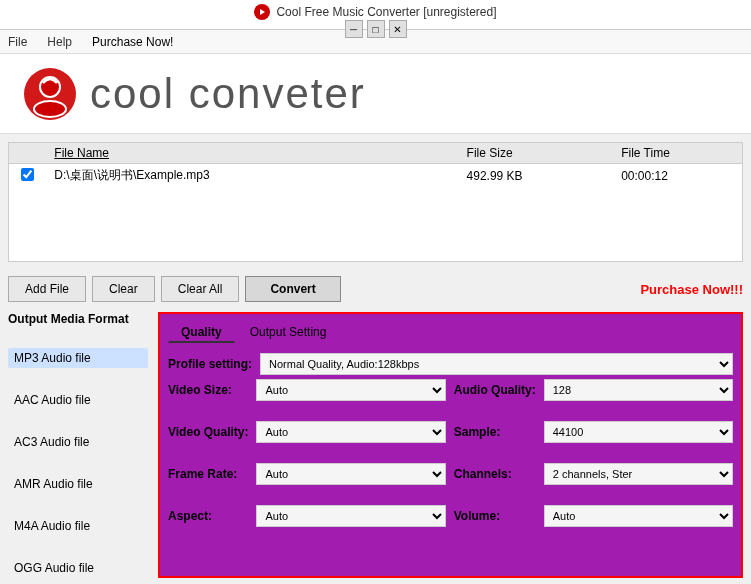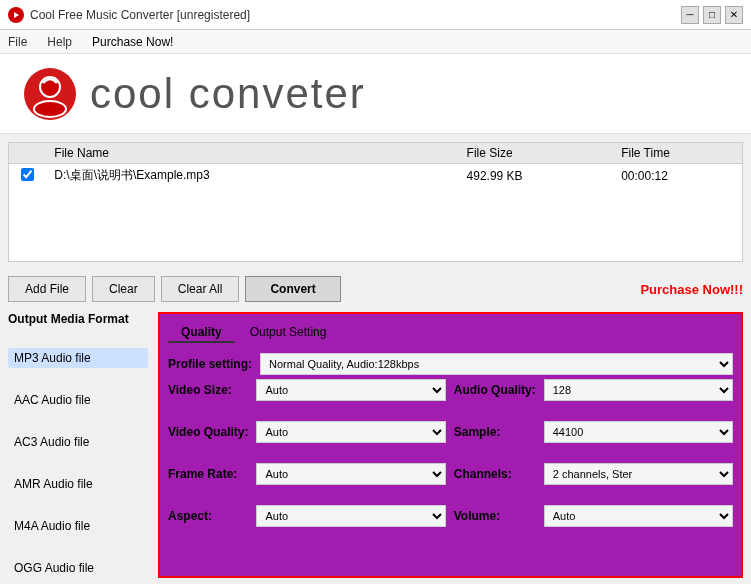--- a/index.html
+++ b/index.html
@@ -14,20 +14,21 @@
 
     
     .title-bar {
       background: #ffffff;
       border-bottom: 1px solid #ccc;
       display: flex;
       align-items: center;
       justify-content: space-between;
       padding: 4px 8px;
       height: 30px;
+      flex-direction: column;
     }
     .title-bar-left {
       display: flex;
       align-items: center;
       gap: 6px;
     }
     .title-bar-icon {
       width: 16px;
       height: 16px;
       background: #cc0000;
@@ -122,21 +123,21 @@
       font-size: 12px;
     }
     .file-table td {
       padding: 3px 8px;
       font-size: 12px;
     }
     .checkbox-cell {
       width: 24px;
       text-align: center;
     }
-    .col-filename { width: 320px; }
+    .col-filename { width: 320px; text-decoration: underline; }
     .col-filesize { width: 120px; }
     .col-filetime { width: 100px; }
 
     
     .toolbar {
       display: flex;
       align-items: center;
       padding: 6px 8px;
       gap: 6px;
       background: #f0f0f0;

